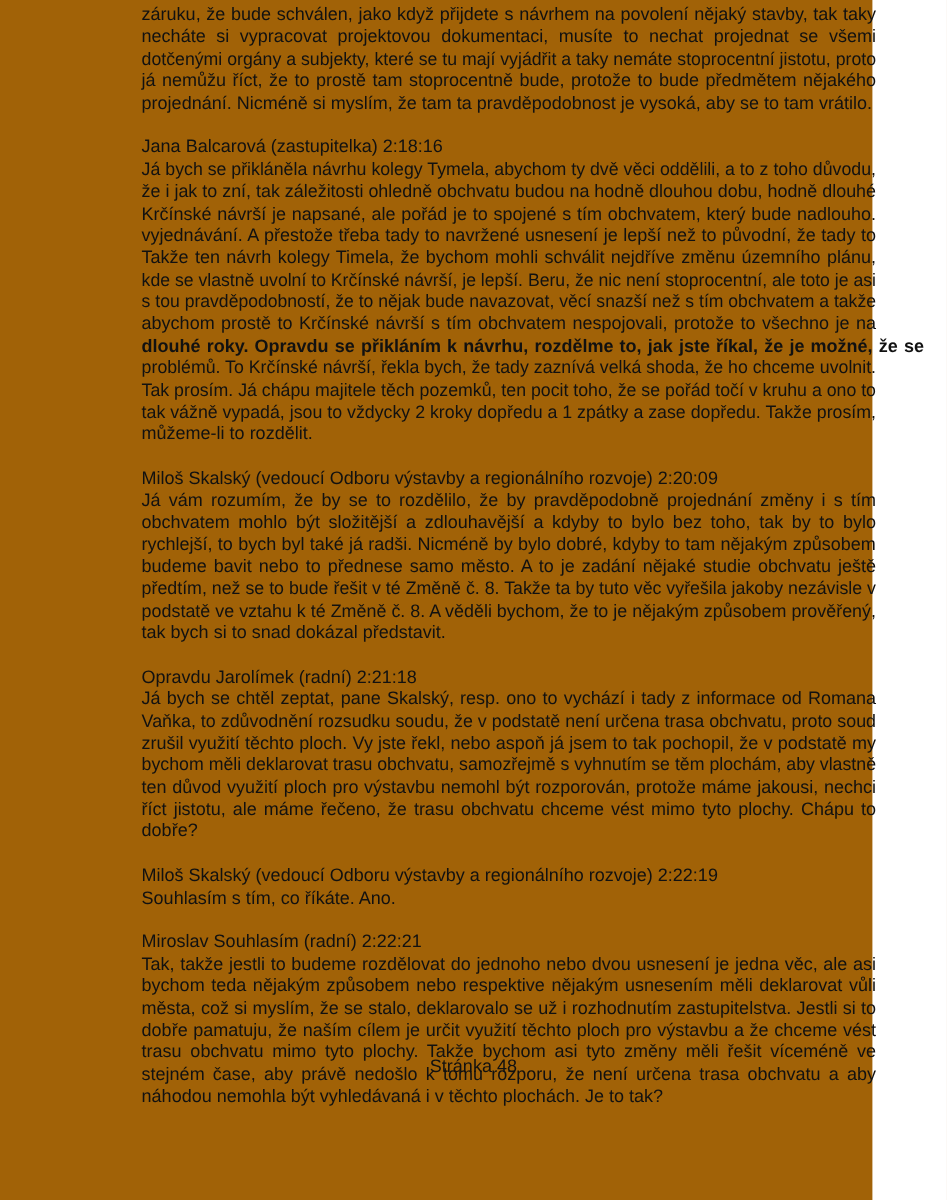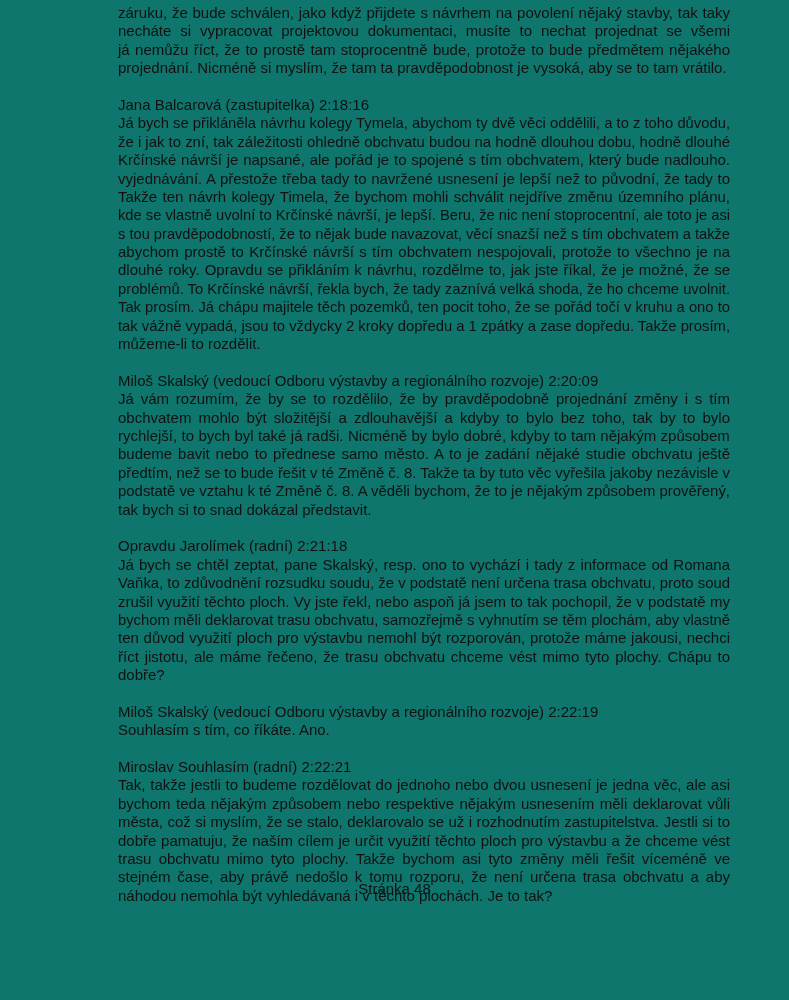--- a/index.html
+++ b/index.html
@@ -1,17 +1,17 @@
 <!DOCTYPE html>
 <html><head>
 <meta charset="utf-8">
 <style>
   html, body { margin: 0; padding: 0; background: #ffffff; }
   body { width: 789px; height: 1000px; position: relative; overflow: hidden; }
-  .page { position: absolute; left: 0; top: 0; width: 789px; height: 1000px; background: #0f766e; }
+  .page { position: absolute; left: 0; top: 0; width: 727px; height: 1000px; background: #a16207; }
   .col { position: absolute; left: 118px; top: 4px; width: 612px; }
   .line {
     display: block; height: 18.4px; line-height: 18.4px; white-space: nowrap;
     font-family: "Liberation Sans", sans-serif; font-size: 15px; color: #111;
     text-align: justify; text-align-last: justify; overflow: visible;
   }
   .line.last { text-align-last: left; }
   .line .inner { display: inline-block; transform-origin: left center; }
   .gap { height: 18.4px; }
   .footer {
@@ -20,35 +20,36 @@
   }
 </style>
 </head>
 <body>
 
 <div class="page">
   <div class="col" id="col">
       <div>
         <div class="line"><span class="inner" style="word-spacing: 0.555804px;">záruku, že bude schválen, jako když přijdete s návrhem na povolení nějaký stavby, tak taky</span></div>
         <div class="line"><span class="inner" style="word-spacing: 4.66875px;">necháte si vypracovat projektovou dokumentaci, musíte to nechat projednat se všemi</span></div>
+        <div class="line"><span class="inner" style="transform: scaleX(0.983083);">dotčenými orgány a subjekty, které se tu mají vyjádřit a taky nemáte stoprocentní jistotu, proto</span></div>
         <div class="line"><span class="inner" style="word-spacing: 1.21635px;">já nemůžu říct, že to prostě tam stoprocentně bude, protože to bude předmětem nějakého</span></div>
         <div class="line last">projednání. Nicméně si myslím, že tam ta pravděpodobnost je vysoká, aby se to tam vrátilo.</div>
       </div>
       <div class="gap"></div>
       <div>
         <div class="line last">Jana Balcarová (zastupitelka) 2:18:16</div>
         <div class="line"><span class="inner" style="transform: scaleX(0.985656);">Já bych se přikláněla návrhu kolegy Tymela, abychom ty dvě věci oddělili, a to z toho důvodu,</span></div>
         <div class="line"><span class="inner" style="transform: scaleX(0.994364);">že i jak to zní, tak záležitosti ohledně obchvatu budou na hodně dlouhou dobu, hodně dlouhé</span></div>
         <div class="line"><span class="inner" style="word-spacing: 0.592634px;">Krčínské návrší je napsané, ale pořád je to spojené s tím obchvatem, který bude nadlouho.</span></div>
         <div class="line"><span class="inner" style="word-spacing: 0.495833px;">vyjednávání. A přestože třeba tady to navržené usnesení je lepší než to původní, že tady to</span></div>
         <div class="line"><span class="inner" style="word-spacing: 1.11328px;">Takže ten návrh kolegy Timela, že bychom mohli schválit nejdříve změnu územního plánu,</span></div>
         <div class="line"><span class="inner" style="transform: scaleX(0.979984);">kde se vlastně uvolní to Krčínské návrší, je lepší. Beru, že nic není stoprocentní, ale toto je asi</span></div>
         <div class="line"><span class="inner" style="transform: scaleX(0.977319);">s tou pravděpodobností, že to nějak bude navazovat, věcí snazší než s tím obchvatem a takže</span></div>
         <div class="line"><span class="inner" style="word-spacing: 1.21995px;">abychom prostě to Krčínské návrší s tím obchvatem nespojovali, protože to všechno je na</span></div>
-        <div class="line"><span class="inner" style="word-spacing: 0.958984px;">dlouhé roky. Opravdu se přikláním k návrhu, rozdělme to, jak jste říkal, že je možné, že se</span></div>
+        <div class="line"><span class="inner" style="word-spacing: 0.958984px; font-weight: bold;">dlouhé roky. Opravdu se přikláním k návrhu, rozdělme to, jak jste říkal, že je možné, že se</span></div>
         <div class="line"><span class="inner" style="transform: scaleX(0.985706);">problémů. To Krčínské návrší, řekla bych, že tady zaznívá velká shoda, že ho chceme uvolnit.</span></div>
         <div class="line"><span class="inner" style="transform: scaleX(0.98521);">Tak prosím. Já chápu majitele těch pozemků, ten pocit toho, že se pořád točí v kruhu a ono to</span></div>
         <div class="line"><span class="inner" style="transform: scaleX(0.986997);">tak vážně vypadá, jsou to vždycky 2 kroky dopředu a 1 zpátky a zase dopředu. Takže prosím,</span></div>
         <div class="line last">můžeme-li to rozdělit.</div>
       </div>
       <div class="gap"></div>
       <div>
         <div class="line last">Miloš Skalský (vedoucí Odboru výstavby a regionálního rozvoje) 2:20:09</div>
         <div class="line"><span class="inner" style="word-spacing: 2.66979px;">Já vám rozumím, že by se to rozdělilo, že by pravděpodobně projednání změny i s tím</span></div>
         <div class="line"><span class="inner" style="word-spacing: 3.00104px;">obchvatem mohlo být složitější a zdlouhavější a kdyby to bylo bez toho, tak by to bylo</span></div>

